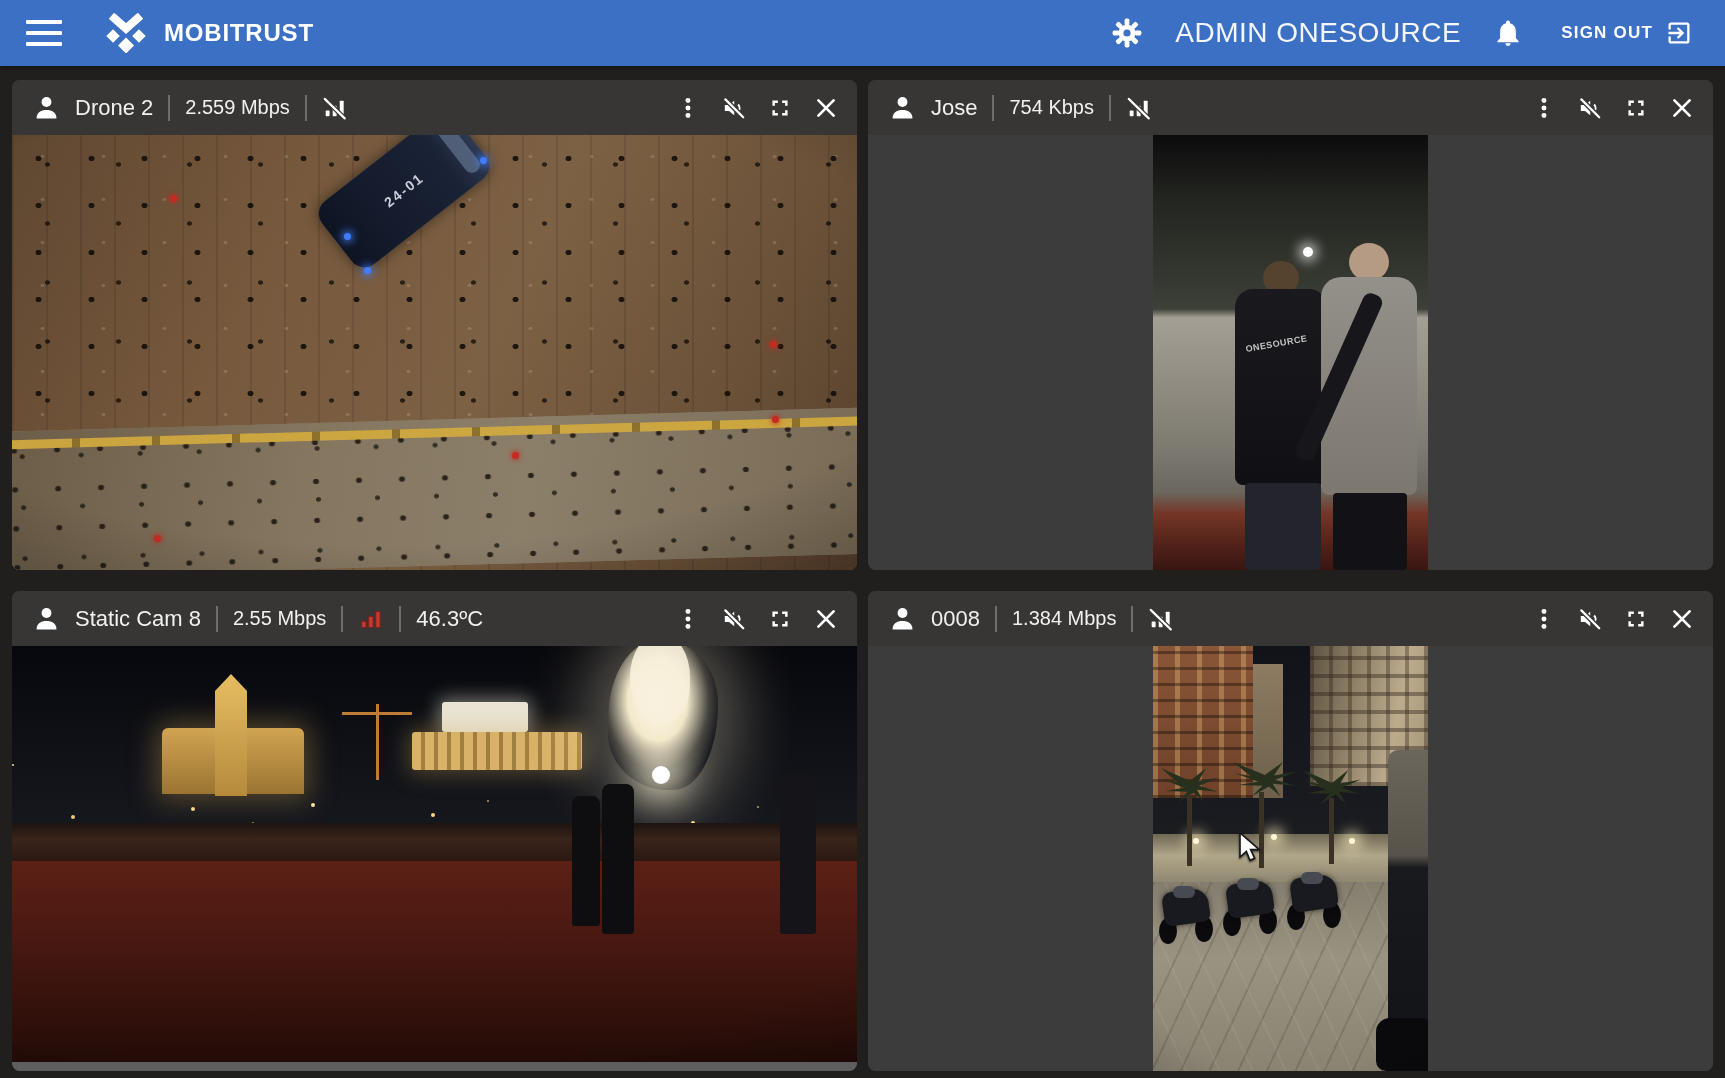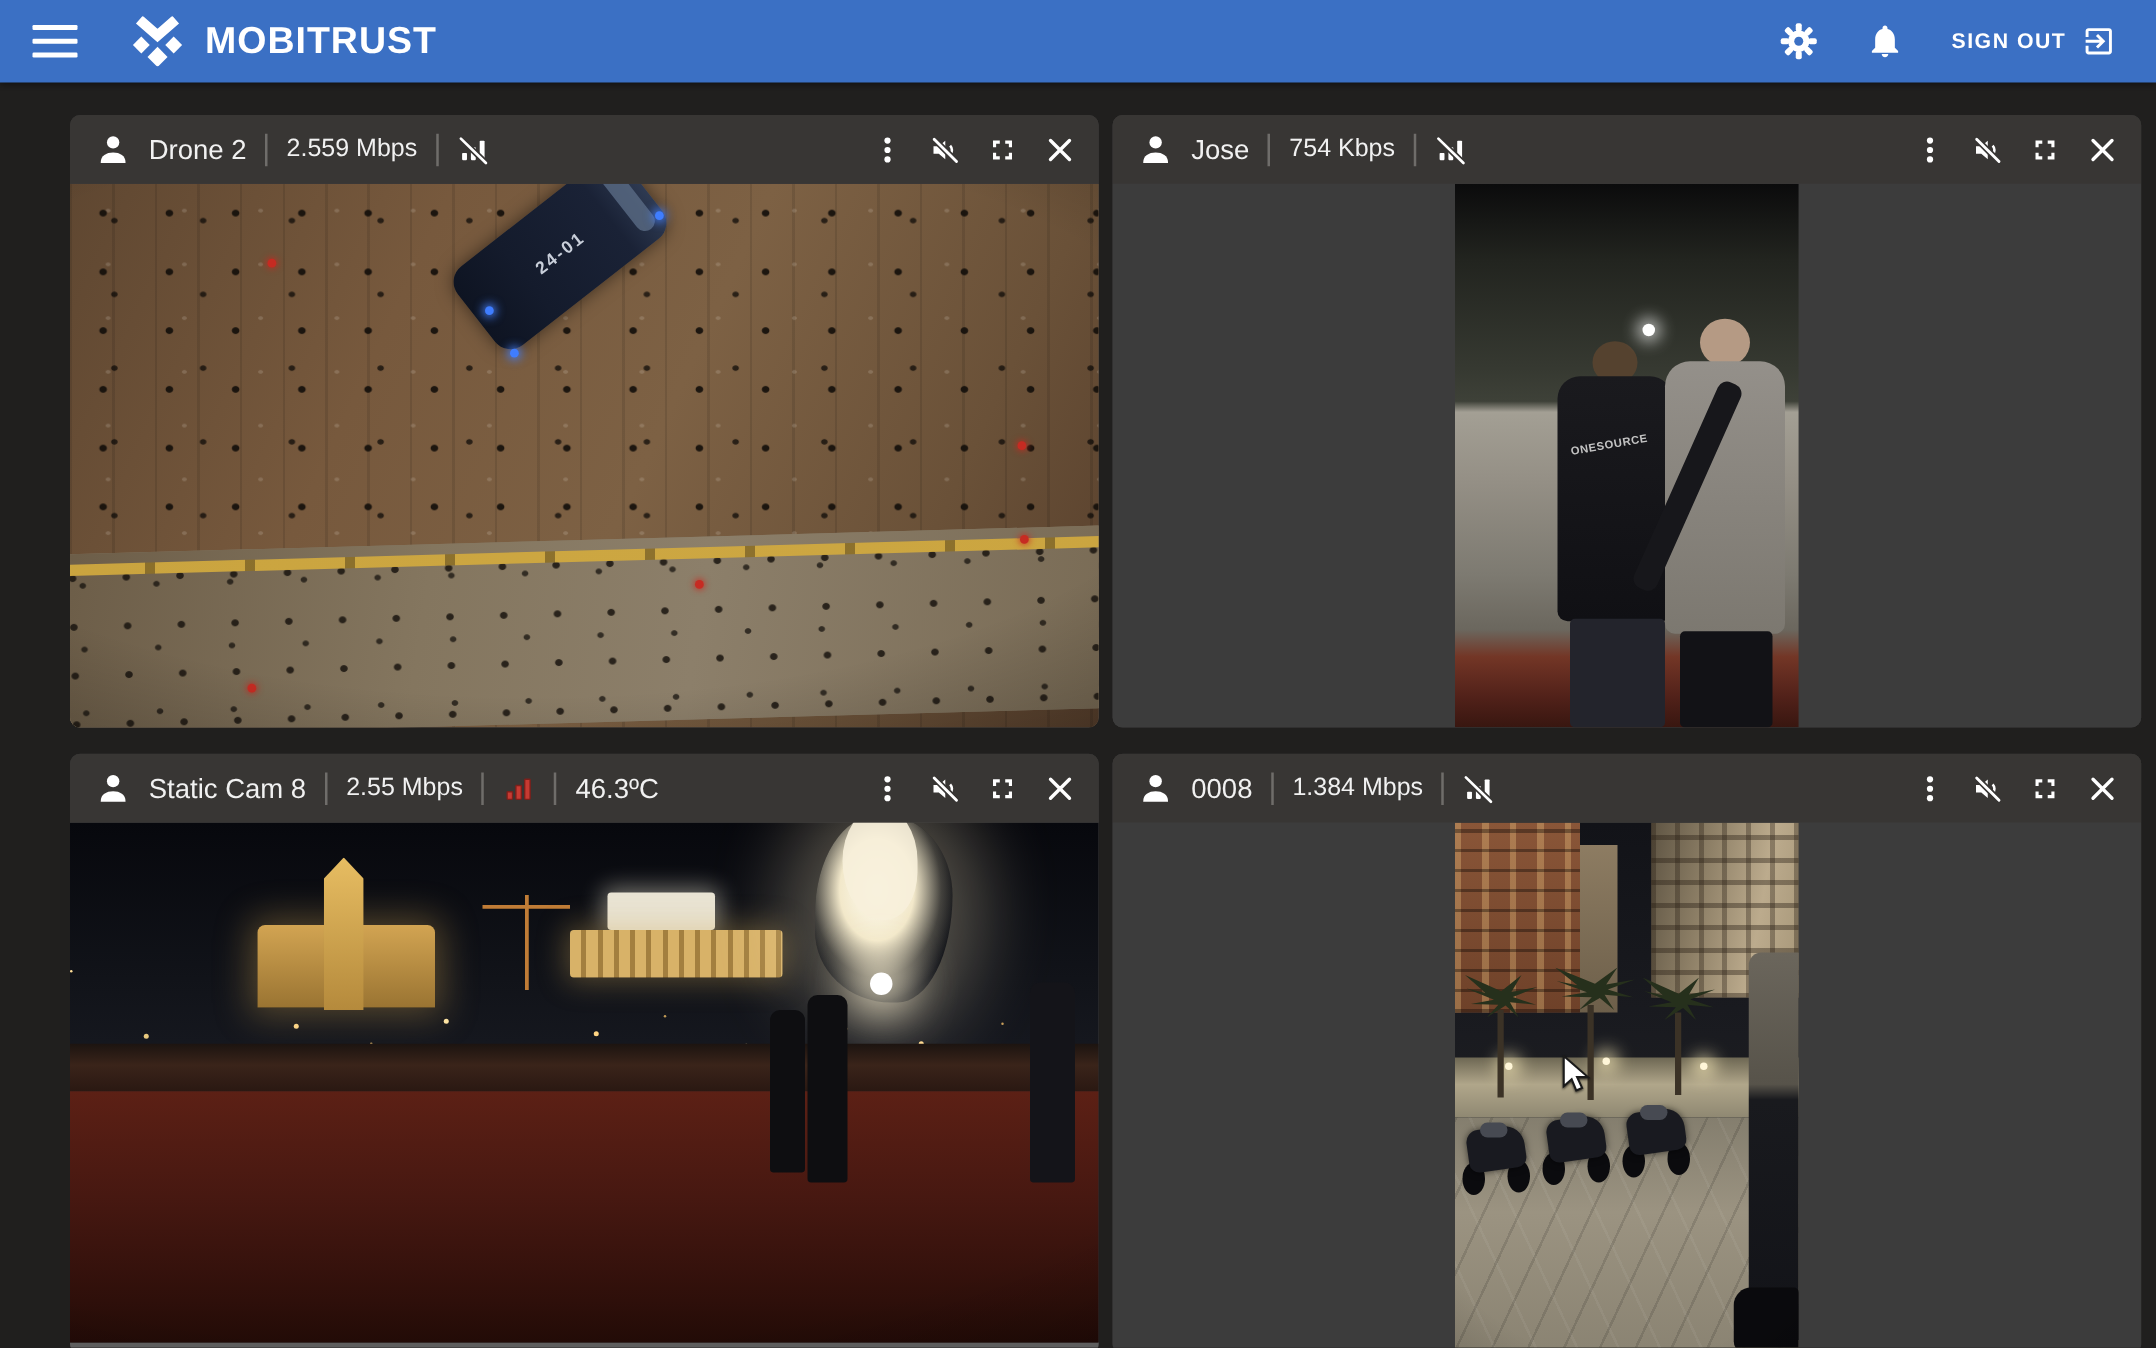--- a/index.html
+++ b/index.html
@@ -11,34 +11,33 @@
   
   .appbar{
     position:absolute;top:0;left:0;width:100%;height:66px;
     background:#3b70c4;display:flex;align-items:center;
     padding:0 26px;box-sizing:border-box;color:#fff;
     box-shadow:0 2px 5px rgba(0,0,0,.45);z-index:5;
   }
   .hamburger{width:36px;height:26px;display:flex;flex-direction:column;justify-content:space-between;background:none;border:none;cursor:pointer;padding:0;margin-right:42px;}
   .hamburger span{display:block;height:4px;background:#fff;border-radius:1px;}
   .brandwrap{display:flex;align-items:center;gap:16px;cursor:pointer;}
-  .brand{font-size:30px;font-weight:700;letter-spacing:.8px;color:#fff;}
+  .brand{font-size:24px;font-weight:700;letter-spacing:.8px;color:#fff;}
   .appbar .grow{flex:1;}
   .appbar-right{display:flex;align-items:center;gap:26px;}
   .admin-label{font-size:28px;font-weight:400;letter-spacing:.5px;color:#f4f6fb;}
   .signout-btn{display:flex;align-items:center;gap:12px;background:none;border:none;cursor:pointer;color:#fff;}
   .signout-label{font-size:17px;font-weight:700;letter-spacing:1.2px;color:#fff;}
   .hic{display:block;fill:#fff;}
   
   .grid{
     position:absolute;top:66px;left:0;right:0;bottom:0;
-    padding:26px 12px 10px;box-sizing:border-box;
+    padding:14px 12px 10px;box-sizing:border-box;
     display:grid;grid-template-columns:1fr 1fr;grid-template-rows:490px 480px;
     gap:21px 11px;
-    margin-left:44px;
   }
   .panel{background:#3c3c3c;border-radius:8px;overflow:hidden;display:flex;flex-direction:column;min-width:0;}
   .titlebar{
     height:55px;flex:0 0 55px;background:#383634;display:flex;align-items:center;
     padding:0 12px 0 20px;color:#f1f1f1;position:relative;z-index:2;
   }
   .ic{width:26px;height:26px;display:block;fill:#fff;}
   .ic.person{width:29px;height:29px;}
   .vname{font-size:22px;margin-left:14px;white-space:nowrap;}
   .vbit{font-size:20px;white-space:nowrap;}
@@ -227,20 +226,21 @@
           <rect x="10.2" y="1.2" width="3.6" height="5" rx="1.2" transform="rotate(135 12 12)"></rect>
           <rect x="10.2" y="1.2" width="3.6" height="5" rx="1.2" transform="rotate(180 12 12)"></rect>
           <rect x="10.2" y="1.2" width="3.6" height="5" rx="1.2" transform="rotate(225 12 12)"></rect>
           <rect x="10.2" y="1.2" width="3.6" height="5" rx="1.2" transform="rotate(270 12 12)"></rect>
           <rect x="10.2" y="1.2" width="3.6" height="5" rx="1.2" transform="rotate(315 12 12)"></rect>
           <circle cx="12" cy="12" r="6.4"></circle>
         </g>
         <circle cx="12" cy="12" r="2.7" fill="#3b70c4"></circle>
       </svg>
     </button>
+    <span class="admin-label">ADMIN ONESOURCE</span>
     <button class="tbtn" style="margin:0" aria-label="notifications">
       <svg class="hic" width="30" height="30" viewBox="0 0 24 24">
         <path d="M12,22.2c1.2,0,2.1-0.9,2.1-2.1H9.9C9.9,21.3,10.8,22.2,12,22.2z M18.3,16.2v-5.4c0-3.2-1.7-5.9-4.7-6.6V3.5 c0-0.9-0.7-1.6-1.6-1.6s-1.6,0.7-1.6,1.6v0.7c-3,0.7-4.7,3.4-4.7,6.6v5.4l-2.1,2.1v1.1h16.8v-1.1L18.3,16.2z" fill="#fff"></path>
       </svg>
     </button>
     <button class="signout-btn">
       <span class="signout-label">SIGN OUT</span>
       <svg class="hic" width="28" height="28" viewBox="0 0 24 24">
         <path d="M10.09,15.59L11.5,17l5-5-5-5-1.41,1.41L12.67,11H3v2h9.67L10.09,15.59z M19,3H5C3.9,3,3,3.9,3,5v4h2V5h14v14H5v-4H3v4 c0,1.1,0.9,2,2,2h14c1.1,0,2-0.9,2-2V5C21,3.9,20.1,3,19,3z" fill="#fff"></path>
       </svg>

